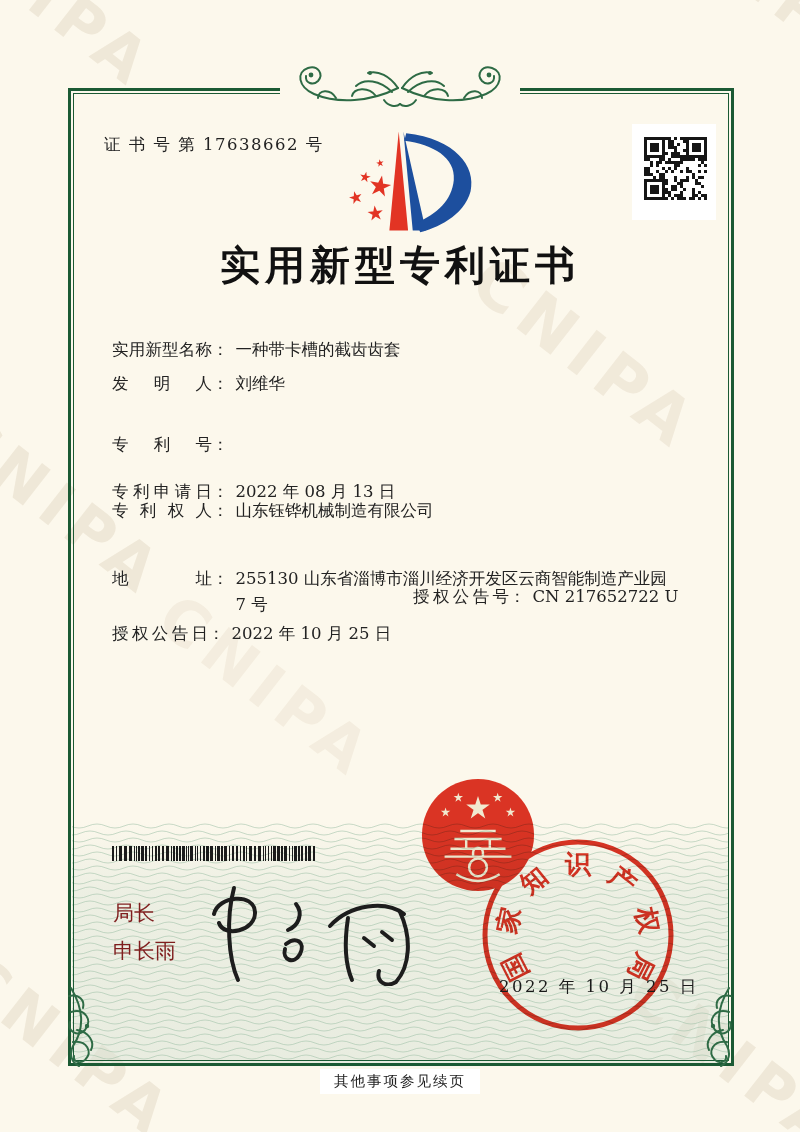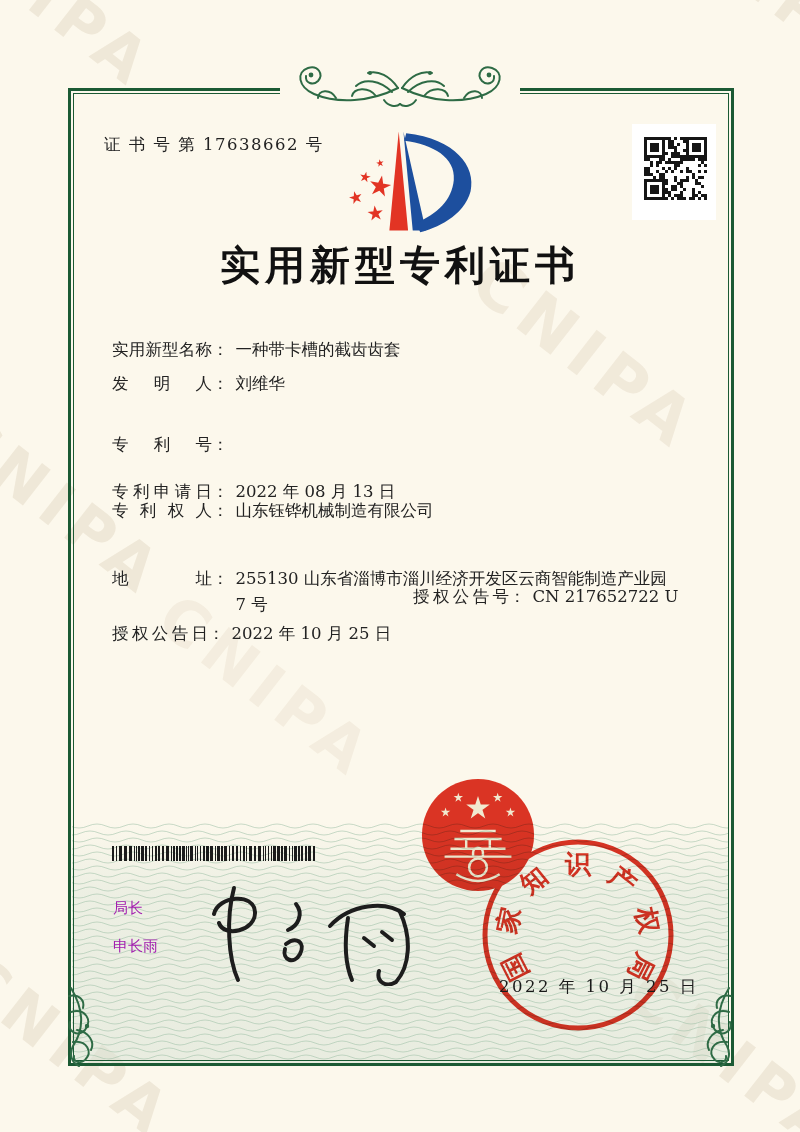--- a/index.html
+++ b/index.html
@@ -69,21 +69,21 @@
   .r0{top:337px}.r1{top:371px}.r2{top:432px}.r3{top:479px}.r4{top:498px}.r5{top:566px}
   .rg1{top:621px}.rg2{top:584px;left:413px}
   
   .paras{position:absolute;left:93px;top:647px;width:616px;z-index:4;
     font-size:15.5px;line-height:25.5px;text-align:justify;color:#1d1d1d}
   .paras p{margin:0;text-indent:2em}
   
   .barcode{position:absolute;left:112px;top:846px;width:210px;height:15px;z-index:4;font-size:0;white-space:nowrap;overflow:hidden}
   .barcode i{display:inline-block;height:100%;background:#1b1b1b;vertical-align:top}
   
-  .signer{position:absolute;left:113px;z-index:4;font-family:Liberation Serif, serif;font-size:15px;color:#a21caf}
+  .signer{position:absolute;left:113px;z-index:4;font-family:Liberation Serif, serif;font-size:21px;color:#7f1d1d}
   .signer-title{top:899px}
   .signer-name{top:937px}
   .sig{position:absolute;left:200px;top:874px;z-index:4}
   .sig path{fill:none;stroke:#1d1d1d;stroke-width:4;stroke-linecap:round;stroke-linejoin:round}
   
   .seal{position:absolute;left:478px;top:835px;width:200px;height:200px;z-index:5;mix-blend-mode:multiply;opacity:.95}
   .seal svg{position:absolute;left:0;top:0}
   .seal-emblem{left:50%;top:50%;transform:translate(-50%,-50%)}
   .seal-ch{
     position:absolute;left:50%;top:50%;width:28px;height:28px;margin:-14px;
@@ -743,14 +743,15 @@
       <span class="seal-ch">家</span>
       <span class="seal-ch">知</span>
       <span class="seal-ch">识</span>
       <span class="seal-ch">产</span>
       <span class="seal-ch">权</span>
       <span class="seal-ch">局</span>
     </div>
   </div>
   <div class="seal-date">2022 年 10 月 25 日</div>
 
+  <div class="contnote">其他事项参见续页</div>
 
 </div>
 
 </body></html>

